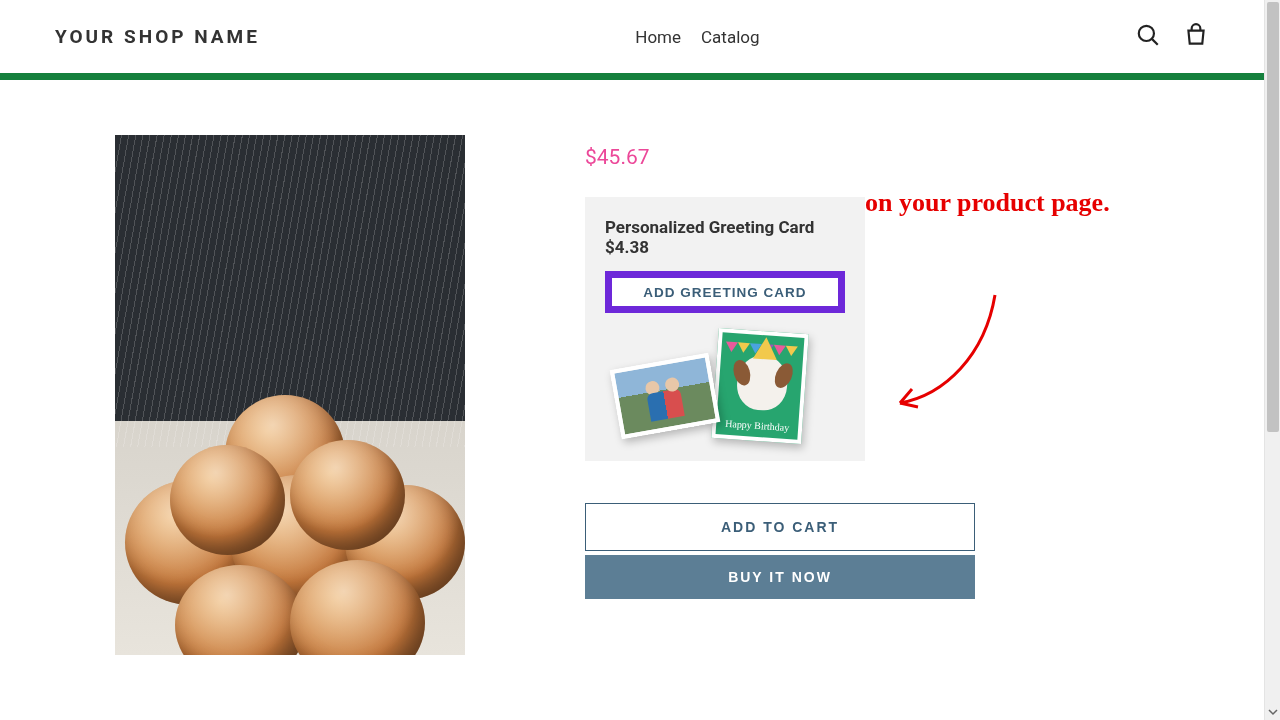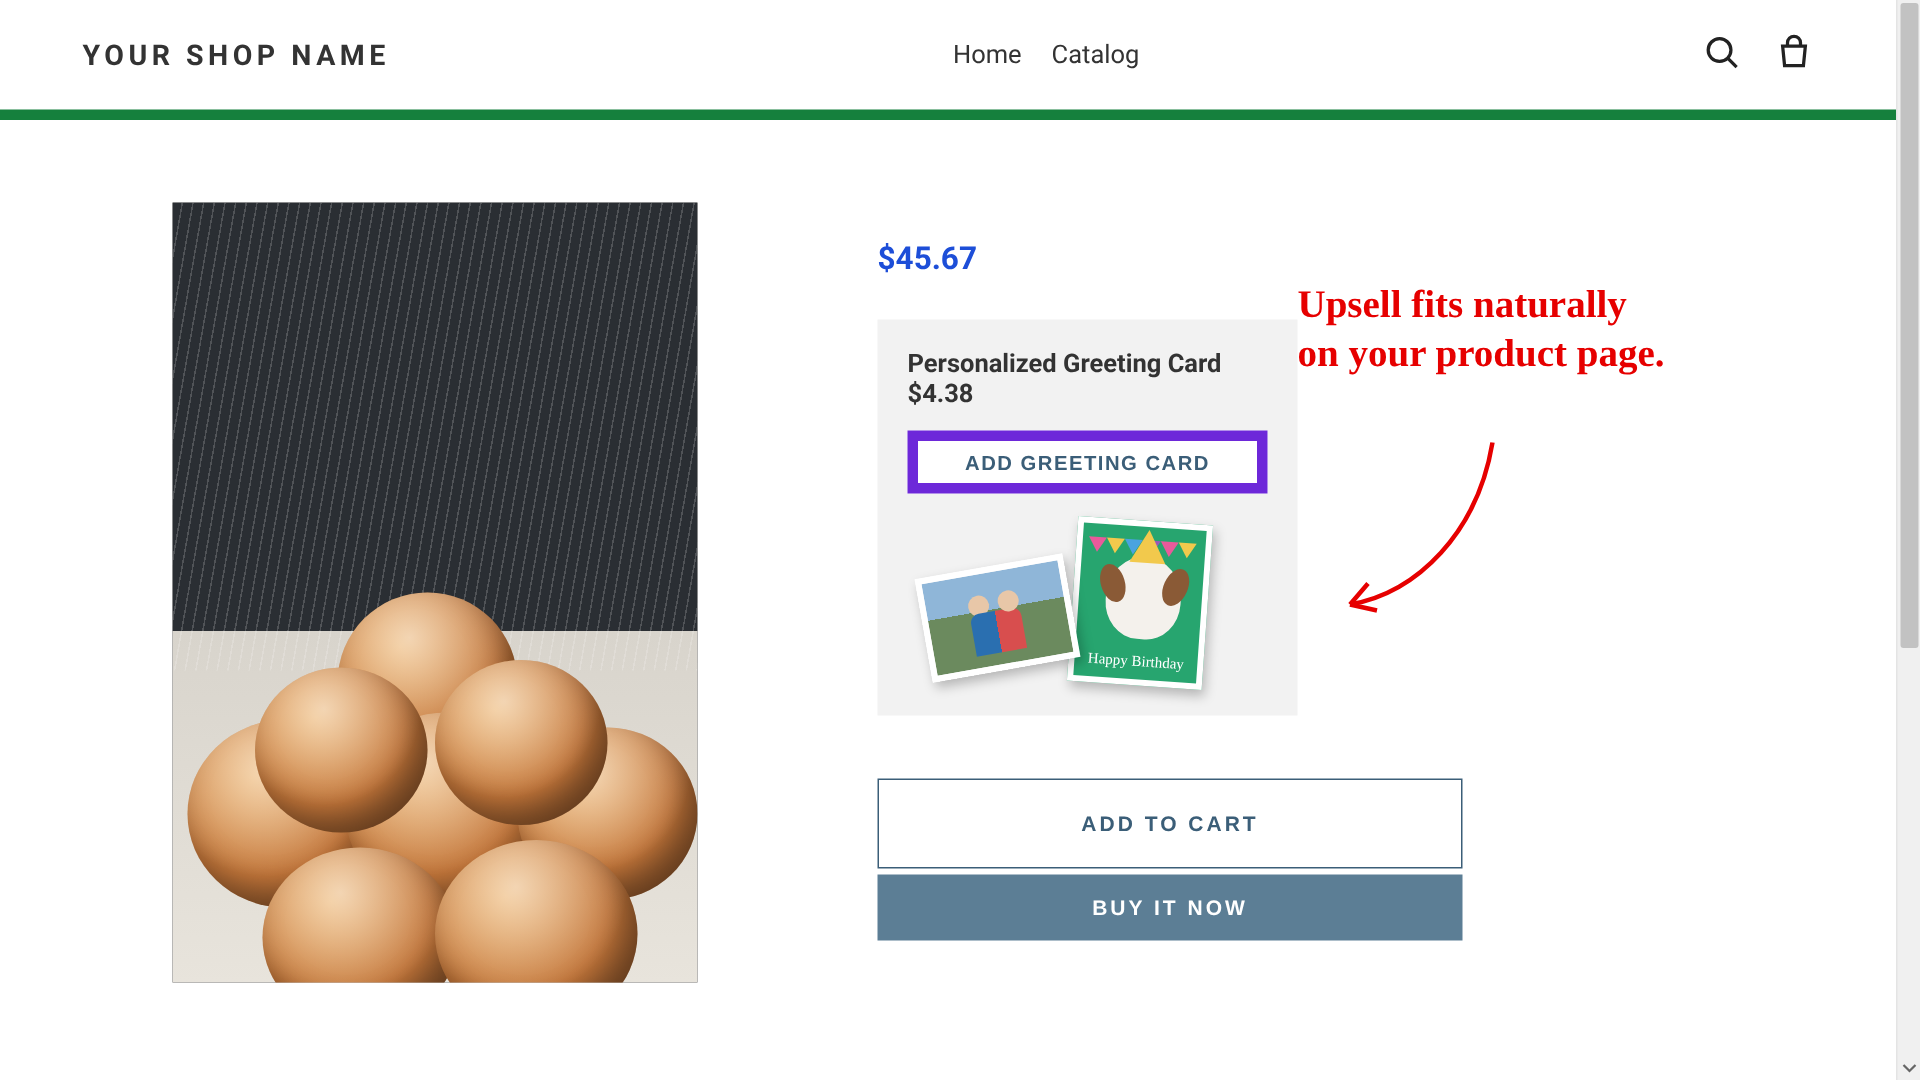--- a/index.html
+++ b/index.html
@@ -13,28 +13,28 @@
   .logo { font-weight:700; letter-spacing:3px; font-size:19px; color:#333; text-transform:uppercase;}
   .nav { display:flex; gap:20px; font-size:17px; color:#333;}
   .nav a { text-decoration:none; color:#333; cursor:pointer;}
   .icons { display:flex; gap:22px; align-items:center;}
   .icons svg{width:26px;height:26px; stroke:#222;}
   .main { display:flex; padding: 55px 55px 0 55px; gap: 60px; }
   .left { flex:0 0 470px; display:flex; justify-content:center;}
   .product-image { width:350px; height:520px; background:#555; position:relative; overflow:hidden;}
   .right { flex:1; position:relative;}
   .title { font-size:38px; font-weight:800; color:#2f2f2f; letter-spacing:-0.5px;}
-  .price { font-size:21px; color:#1d4ed8; margin-top:26px;font-weight:bold;}
+  .price { font-size:21px; color:#ec4899; margin-top:10px;}
   .upsell-box { background:#f2f2f2; width:280px; padding:20px; margin-top:28px;}
   .upsell-title { font-weight:700; font-size:17px; color:#333;}
   .upsell-price { font-weight:700; font-size:17px; color:#333;}
   .upsell-btn { margin-top:14px; width:100%; height:42px; border:7px solid #6d28d9; background:#fff; color:#3b5e78; font-weight:700; letter-spacing:1px; font-size:13.5px; cursor:pointer;}
   .upsell-img { margin-top:18px; height:110px; position:relative;}
   .action-buttons{ width:390px; margin-top:42px;}
-  .atc-btn{ width:100%; height:60px; border:1px solid #3b5e78; background:#fff; color:#3b5e78; font-weight:700; letter-spacing:2px; font-size:14px; cursor:pointer;}
+  .atc-btn{ width:100%; height:48px; border:1px solid #3b5e78; background:#fff; color:#3b5e78; font-weight:700; letter-spacing:2px; font-size:14px; cursor:pointer;}
   .buy-btn{ width:100%; height:44px; border:none; background:#5c7e95; color:#fff; font-weight:700; letter-spacing:2px; font-size:14px; margin-top:4px; cursor:pointer;}
   .annotation { position:absolute; top:52px; left:280px; width:340px; font-family: "Comic Sans MS", "Segoe Script", cursive; color:#e60000; font-size:26px; line-height:1.25; font-weight:600;}
   .arrow { position:absolute; top:150px; left:300px; pointer-events:none;}
   
   .sky{position:absolute;inset:0;background:linear-gradient(#2a2e33 0%, #2a2e33 55%, #d8d4cc 55%, #e8e4dc 100%);}
   .donut{position:absolute;border-radius:50%;background:radial-gradient(circle at 35% 30%, #e9a85a, #c3763a 55%, #7b4a26);box-shadow:inset -8px -12px 20px rgba(0,0,0,.35);}
   .sugar::after{content:"";position:absolute;inset:0;background:radial-gradient(circle at 40% 25%, rgba(255,255,255,.55), rgba(255,255,255,0) 60%);border-radius:50%;}
   .sprinkle{position:absolute;top:0;left:0;right:0;height:60%;background:repeating-linear-gradient(100deg, rgba(255,255,255,.0) 0 6px, rgba(255,255,255,.35) 6px 7px);mix-blend-mode:screen;opacity:.5;}
   
   .card-green{position:absolute;width:90px;height:110px;right:40px;top:0;background:#27a56f;transform:rotate(4deg);border:4px solid #fff;box-shadow:2px 4px 8px rgba(0,0,0,.25);}
@@ -111,21 +111,20 @@
           </div>
           <div class="photo">
               <div class="people">
                 <div class="bodies"></div>
               </div>
             </div>
         </div>
       </div>
 
       <div class="annotation">
-        <div>Upsell fits naturally</div>
         <div>on your product page.</div>
       </div>
       <svg class="arrow" width="120" height="130">
         <path d="M110 10 C 100 70, 60 110, 15 118" stroke="#e60000" stroke-width="3" fill="none"></path>
         <path d="M15 118 l12 -14 M15 118 l18 4" stroke="#e60000" stroke-width="3" fill="none"></path>
       </svg>
 
       <div class="action-buttons">
         <button class="atc-btn">ADD TO CART</button>
         <button class="buy-btn">BUY IT NOW</button>

